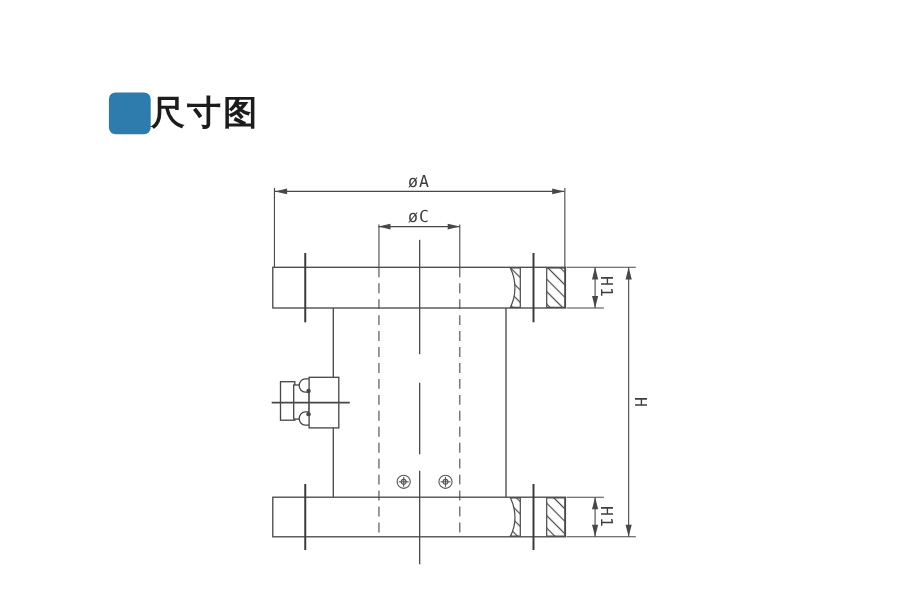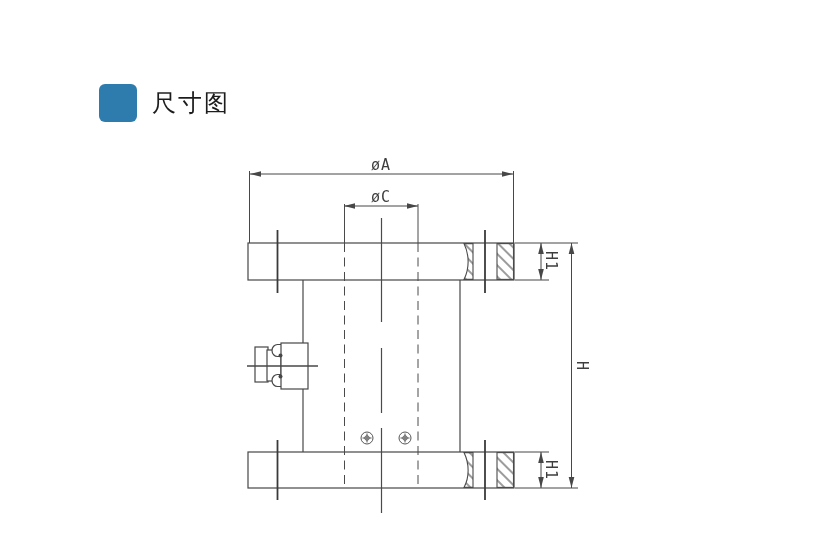--- a/index.html
+++ b/index.html
@@ -16,23 +16,22 @@
     display: flex; align-items: center;
     height: 38px;
   }
   .accent-square {
     width: 38px; height: 38px;
     border-radius: 6px;
     background: #2e7cad;
     flex: 0 0 auto;
   }
   .section-title {
-    margin-left: 15px;
-    font-size: 24px;
-    font-weight: 400;
+    font-size: 31px;
+    font-weight: 700;
     color: #1c1c1c;
     letter-spacing: 2px;
     line-height: 38px;
     white-space: nowrap;
   }
   .drawing-wrap {
     position: absolute;
     left: 0; top: 0;
     width: 834px; height: 502px;
   }

